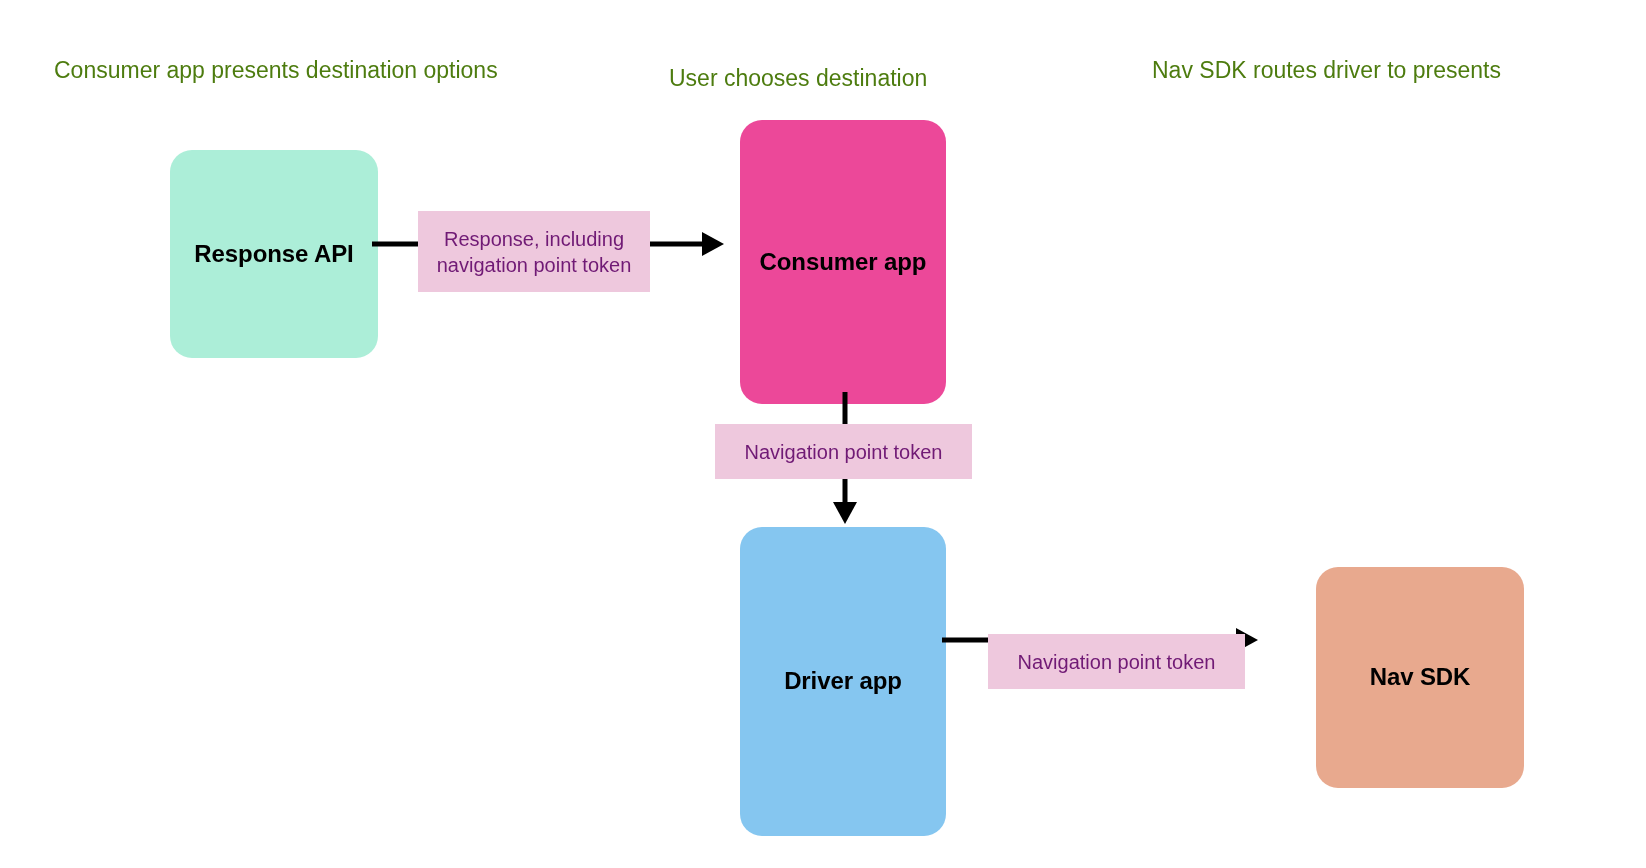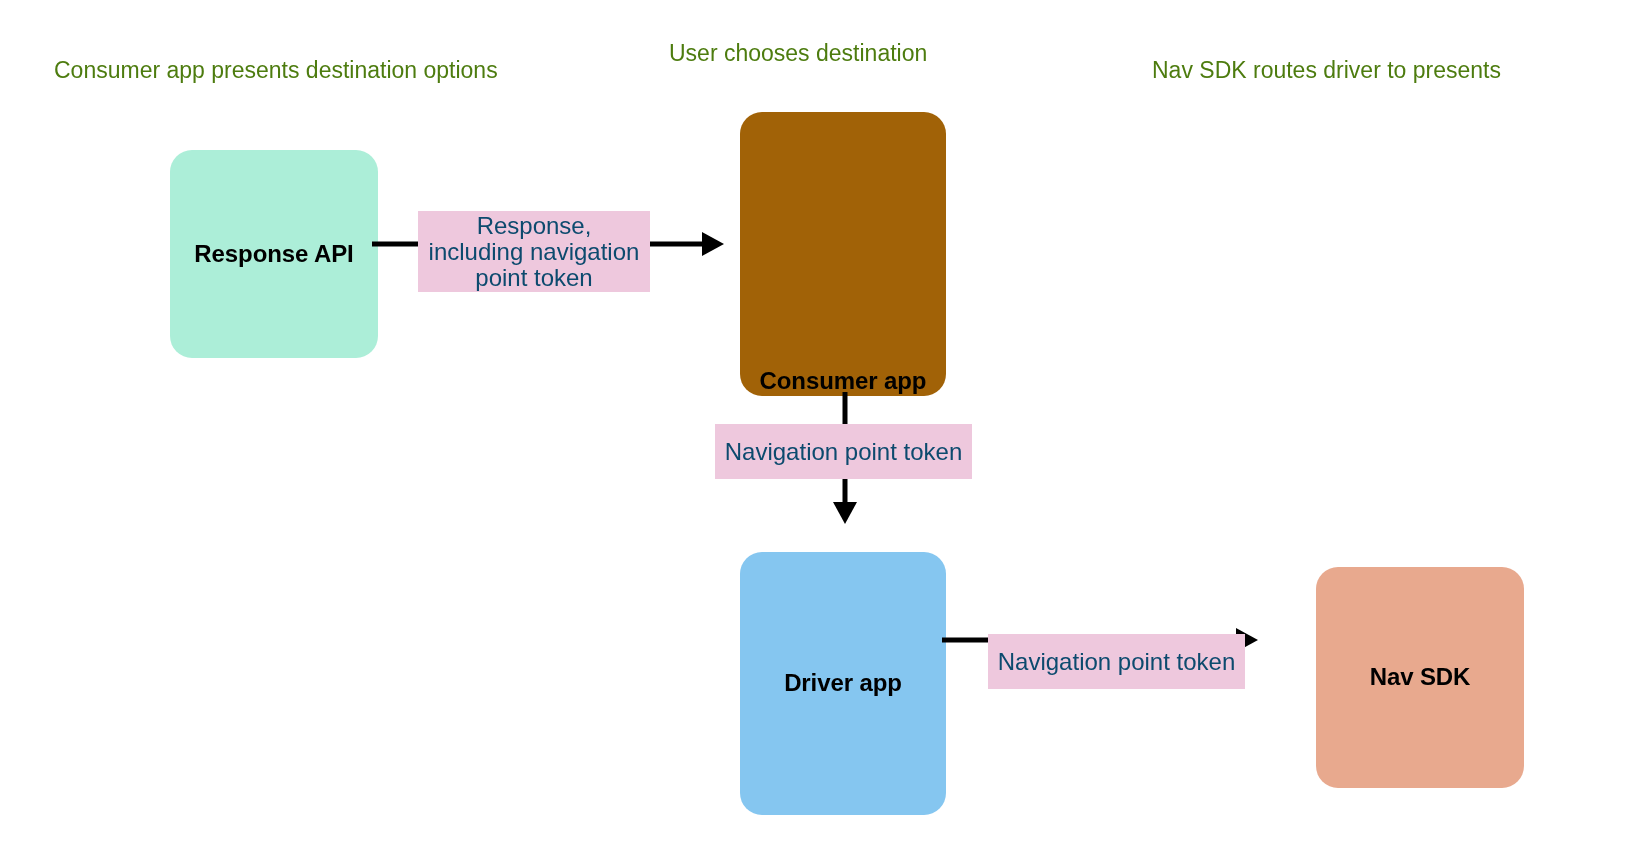--- a/index.html
+++ b/index.html
@@ -52,42 +52,42 @@
   .edge-label {
     position: absolute;
     display: flex;
     align-items: center;
     justify-content: center;
     text-align: center;
     box-sizing: border-box;
     z-index: 3;
   }
   .edge-label-text {
-    font-size: 24px;
+    font-size: 20px;
     line-height: 26px;
-    color: #0c4a6e;
+    color: #701a75;
     font-weight: 400;
     padding: 0 8px;
   }
 
   
   .connector {
     position: absolute;
     z-index: 1;
   }
   .connector svg { display: block; overflow: visible; }
 </style>
 </head>
 <body>
 
 <div id="canvas">
 
   <div class="caption" style="left:54px; top:56px;">Consumer app presents destination options</div>
 
-  <div class="caption" style="left:669px; top:39px;">User chooses destination</div>
+  <div class="caption" style="left:669px; top:64px;">User chooses destination</div>
 
   <div class="caption" style="left:1152px; top:56px;">Nav SDK routes driver to presents</div>
 
   <div class="connector" style="left:372px; top:226px; width:352px; height:36px;">
     <svg width="352" height="36" viewBox="0 0 352 36" aria-hidden="true">
       <line x1="0" y1="18" x2="330" y2="18" stroke="#000000" stroke-width="5"></line>
       <polygon points="330,6 352,18 330,30" fill="#000000"></polygon>
     </svg>
   </div>
 
@@ -102,25 +102,25 @@
     <svg width="316" height="36" viewBox="0 0 316 36" aria-hidden="true">
       <line x1="0" y1="18" x2="294" y2="18" stroke="#000000" stroke-width="5"></line>
       <polygon points="294,6 316,18 294,30" fill="#000000"></polygon>
     </svg>
   </div>
 
   <div class="node" style="left:170px; top:150px; width:208px; height:208px; background:#aceed8;">
     <span class="node-label">Response API</span>
   </div>
 
-  <div class="node" style="left:740px; top:112px; width:206px; height:284px; background:#a16207;align-items:flex-end;">
+  <div class="node" style="left:740px; top:120px; width:206px; height:284px; background:#ec4899;">
     <span class="node-label">Consumer app</span>
   </div>
 
-  <div class="node" style="left:740px; top:552px; width:206px; height:263px; background:#85c6f0;">
+  <div class="node" style="left:740px; top:527px; width:206px; height:309px; background:#85c6f0;">
     <span class="node-label">Driver app</span>
   </div>
 
   <div class="node" style="left:1316px; top:567px; width:208px; height:221px; background:#e8a98e;">
     <span class="node-label">Nav SDK</span>
   </div>
 
   <div class="edge-label" style="left:418px; top:211px; width:232px; height:81px; background:#eec8dd;">
     <span class="edge-label-text">Response, including navigation point token</span>
   </div>

